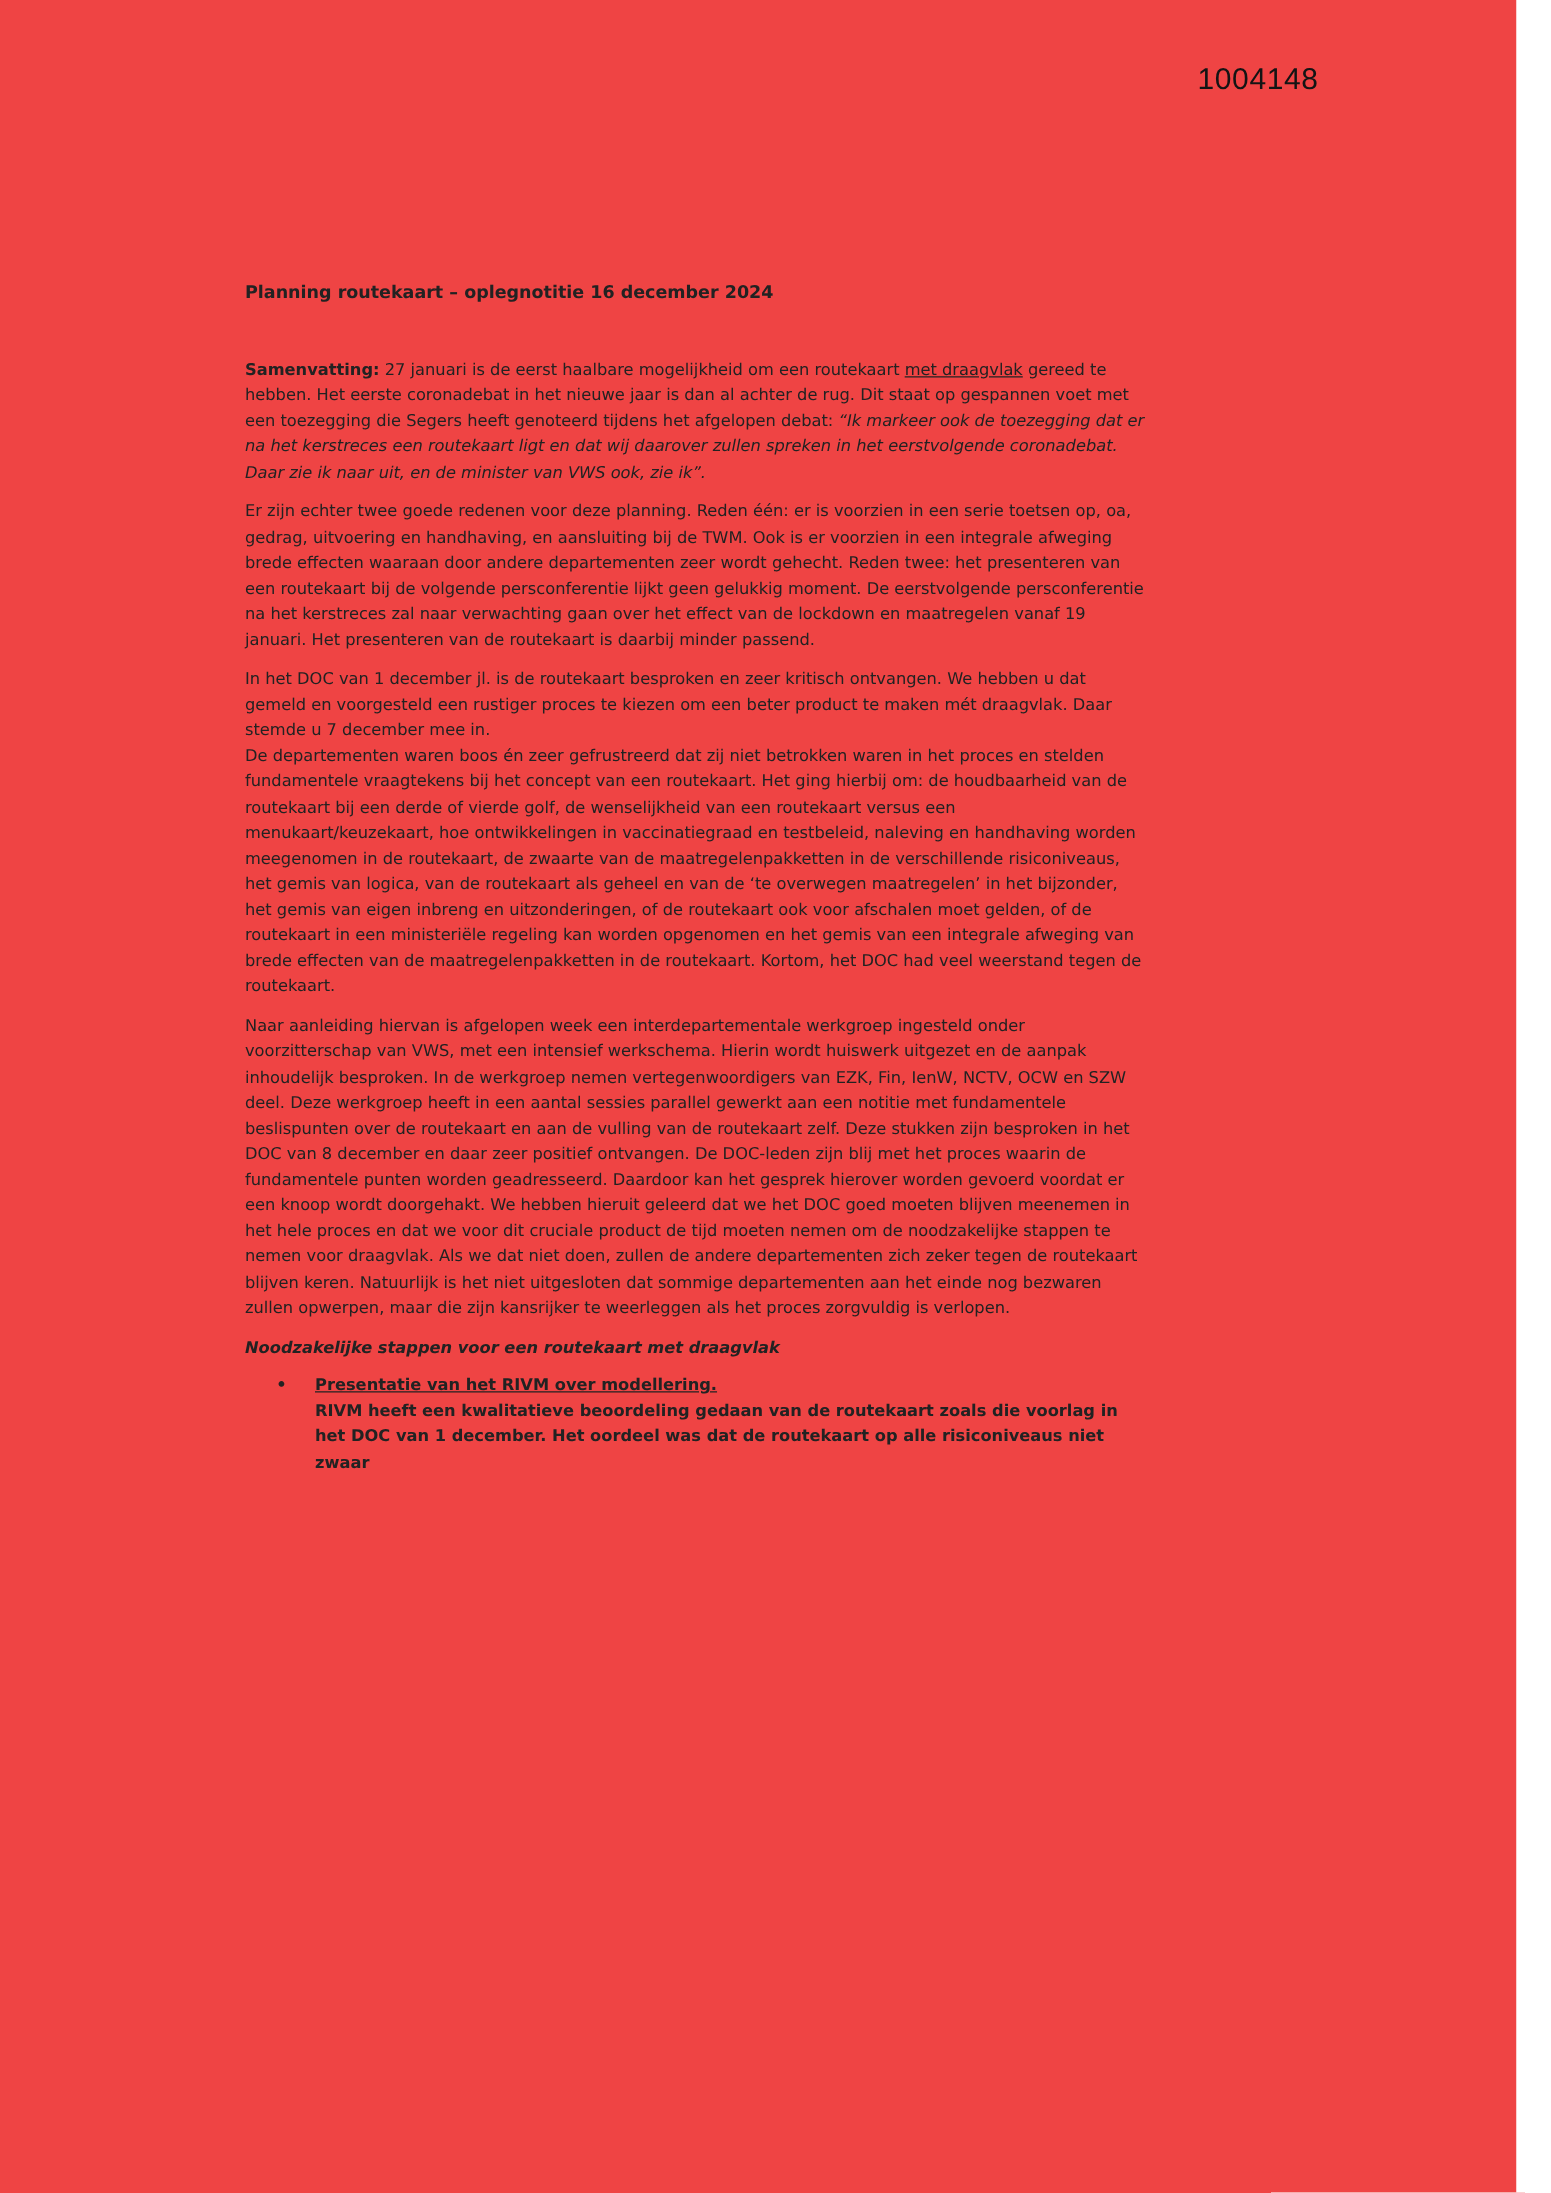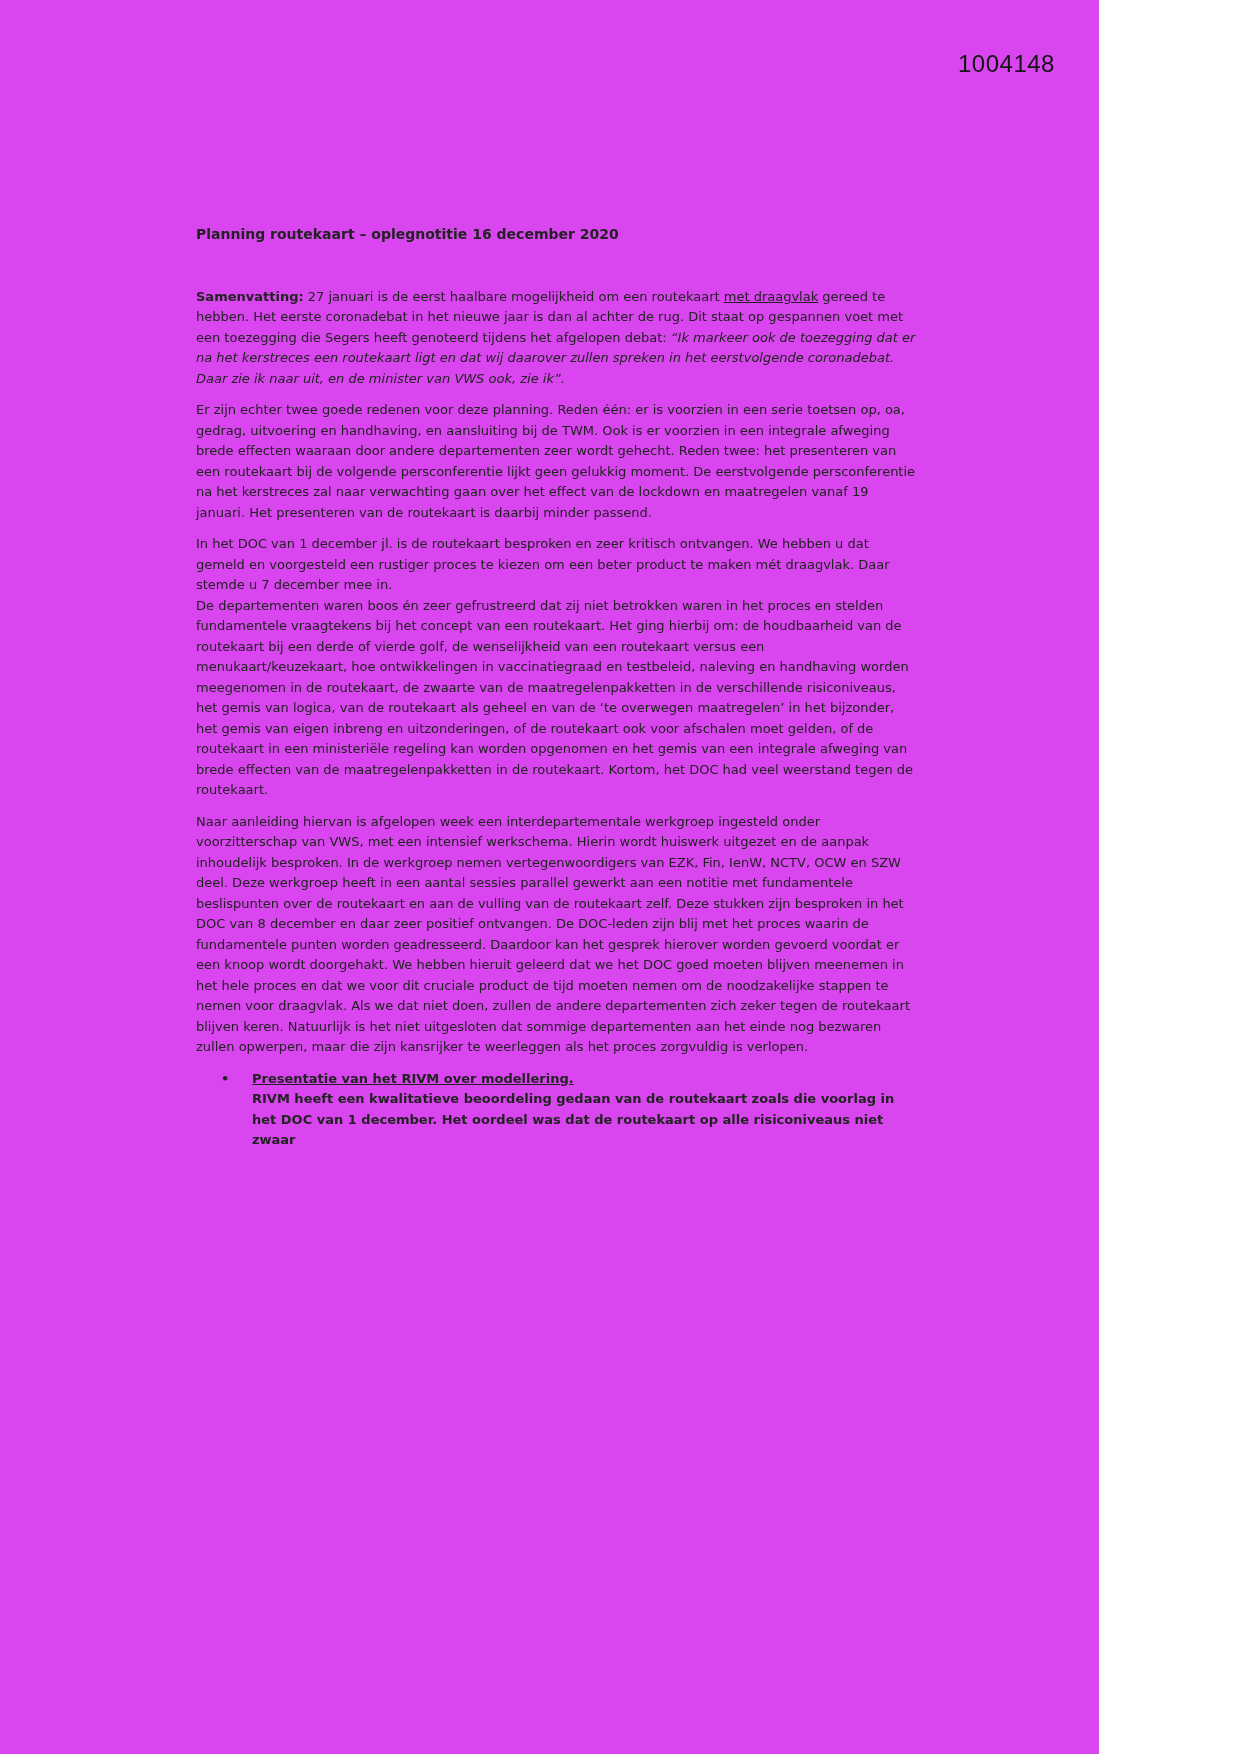--- a/index.html
+++ b/index.html
@@ -1,22 +1,22 @@
 <!DOCTYPE html>
 <html><head>
 <meta charset="utf-8">
 <style>
   * { box-sizing: border-box; }
   html, body { margin: 0; padding: 0; background: #ffffff; }
 
   .page {
     position: relative;
-    width: 1099px;
+    width: 1213px;
     height: 1754px;
-    background: #d946ef;
+    background: #ef4444;
     font-family: "DejaVu Sans", "Liberation Sans", sans-serif;
     color: #222222;
     overflow: hidden;
   }
 
   .stamp {
     position: absolute;
     top: 50px;
     left: 958px;
     font-size: 24px;
@@ -71,33 +71,34 @@
 </style>
 </head>
 <body>
 
 <div class="page">
 
   <div class="stamp">1004148</div>
 
   <div class="content">
 
-    <p class="title">Planning routekaart – oplegnotitie 16 december 2020</p>
+    <p class="title">Planning routekaart – oplegnotitie 16 december 2024</p>
 
 
     <p class="para"><span class="b">Samenvatting:</span><span> 27 januari is de eerst haalbare mogelijkheid om een routekaart </span><span class="u">met draagvlak</span><span> gereed te hebben. Het eerste coronadebat in het nieuwe jaar is dan al achter de rug. Dit staat op gespannen voet met een toezegging die Segers heeft genoteerd tijdens het afgelopen debat: </span><span class="i">“Ik markeer ook de toezegging dat er na het kerstreces een routekaart ligt en dat wij daarover zullen spreken in het eerstvolgende coronadebat. Daar zie ik naar uit, en de minister van VWS ook, zie ik”.</span></p>
 
     <p class="para">Er zijn echter twee goede redenen voor deze planning. Reden één: er is voorzien in een serie toetsen op, oa, gedrag, uitvoering en handhaving, en aansluiting bij de TWM. Ook is er voorzien in een integrale afweging brede effecten waaraan door andere departementen zeer wordt gehecht. Reden twee: het presenteren van een routekaart bij de volgende persconferentie lijkt geen gelukkig moment. De eerstvolgende persconferentie na het kerstreces zal naar verwachting gaan over het effect van de lockdown en maatregelen vanaf 19 januari. Het presenteren van de routekaart is daarbij minder passend.</p>
 
 
     <p class="para"><span>In het DOC van 1 december jl. is de routekaart besproken en zeer kritisch ontvangen. We hebben u dat gemeld en voorgesteld een rustiger proces te kiezen om een beter product te maken mét draagvlak. Daar stemde u 7 december mee in.</span><br><span>De departementen waren boos én zeer gefrustreerd dat zij niet betrokken waren in het proces en stelden fundamentele vraagtekens bij het concept van een routekaart. Het ging hierbij om: de houdbaarheid van de routekaart bij een derde of vierde golf, de wenselijkheid van een routekaart versus een menukaart/keuzekaart, hoe ontwikkelingen in vaccinatiegraad en testbeleid, naleving en handhaving worden meegenomen in de routekaart, de zwaarte van de maatregelenpakketten in de verschillende risiconiveaus, het gemis van logica, van de routekaart als geheel en van de ‘te overwegen maatregelen’ in het bijzonder, het gemis van eigen inbreng en uitzonderingen, of de routekaart ook voor afschalen moet gelden, of de routekaart in een ministeriële regeling kan worden opgenomen en het gemis van een integrale afweging van brede effecten van de maatregelenpakketten in de routekaart. Kortom, het DOC had veel weerstand tegen de routekaart.</span></p>
 
 
     <p class="para">Naar aanleiding hiervan is afgelopen week een interdepartementale werkgroep ingesteld onder voorzitterschap van VWS, met een intensief werkschema. Hierin wordt huiswerk uitgezet en de aanpak inhoudelijk besproken. In de werkgroep nemen vertegenwoordigers van EZK, Fin, IenW, NCTV, OCW en SZW deel. Deze werkgroep heeft in een aantal sessies parallel gewerkt aan een notitie met fundamentele beslispunten over de routekaart en aan de vulling van de routekaart zelf. Deze stukken zijn besproken in het DOC van 8 december en daar zeer positief ontvangen. De DOC-leden zijn blij met het proces waarin de fundamentele punten worden geadresseerd. Daardoor kan het gesprek hierover worden gevoerd voordat er een knoop wordt doorgehakt. We hebben hieruit geleerd dat we het DOC goed moeten blijven meenemen in het hele proces en dat we voor dit cruciale product de tijd moeten nemen om de noodzakelijke stappen te nemen voor draagvlak. Als we dat niet doen, zullen de andere departementen zich zeker tegen de routekaart blijven keren. Natuurlijk is het niet uitgesloten dat sommige departementen aan het einde nog bezwaren zullen opwerpen, maar die zijn kansrijker te weerleggen als het proces zorgvuldig is verlopen.</p>
 
+    <h2 class="h-bold-italic">Noodzakelijke stappen voor een routekaart met draagvlak</h2>
 
 
     <ul class="bullets">
       <li><span class="u">Presentatie van het RIVM over modellering.</span><br><span>RIVM heeft een kwalitatieve beoordeling gedaan van de routekaart zoals die voorlag in het DOC van 1 december. Het oordeel was dat de routekaart op alle risiconiveaus niet zwaar</span></li>
     </ul>
 
   </div>
 </div>
 
 </body></html>

